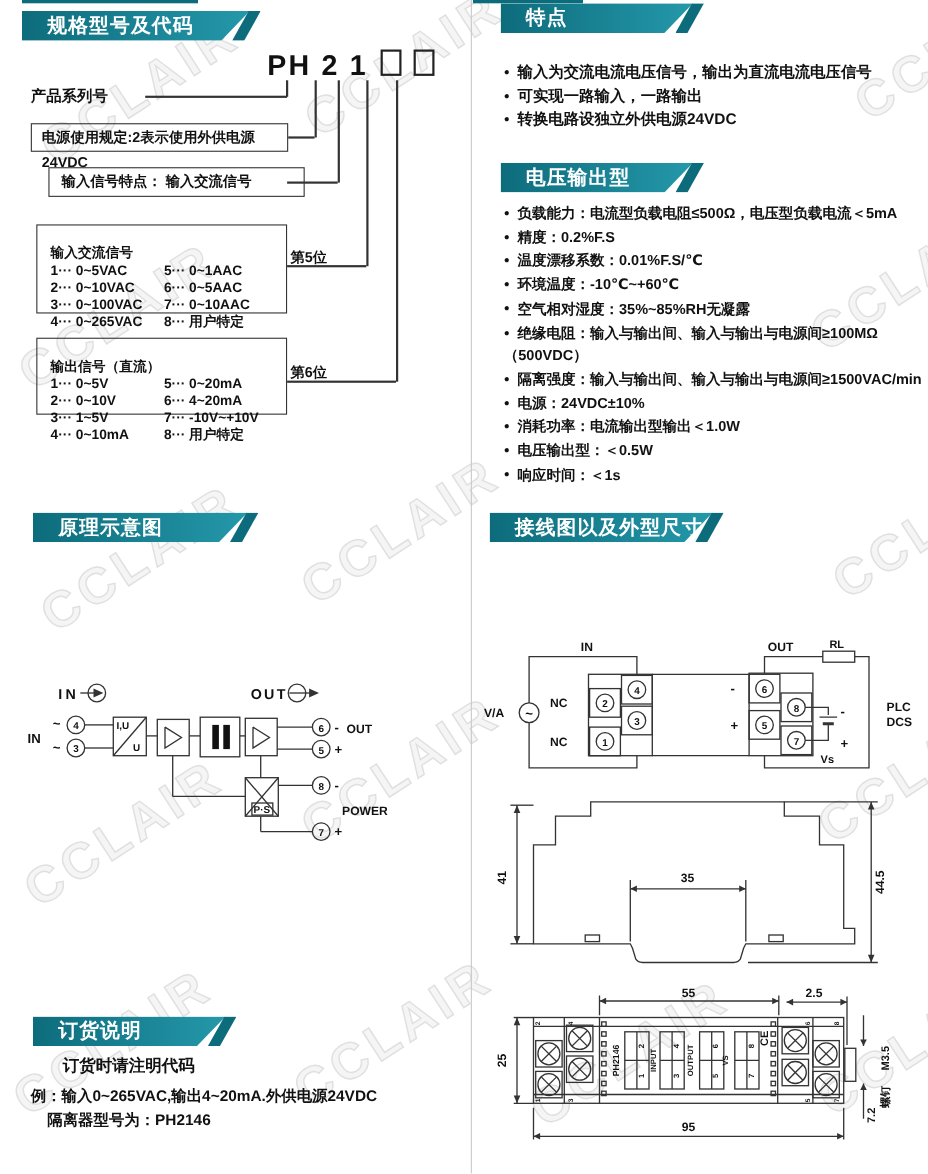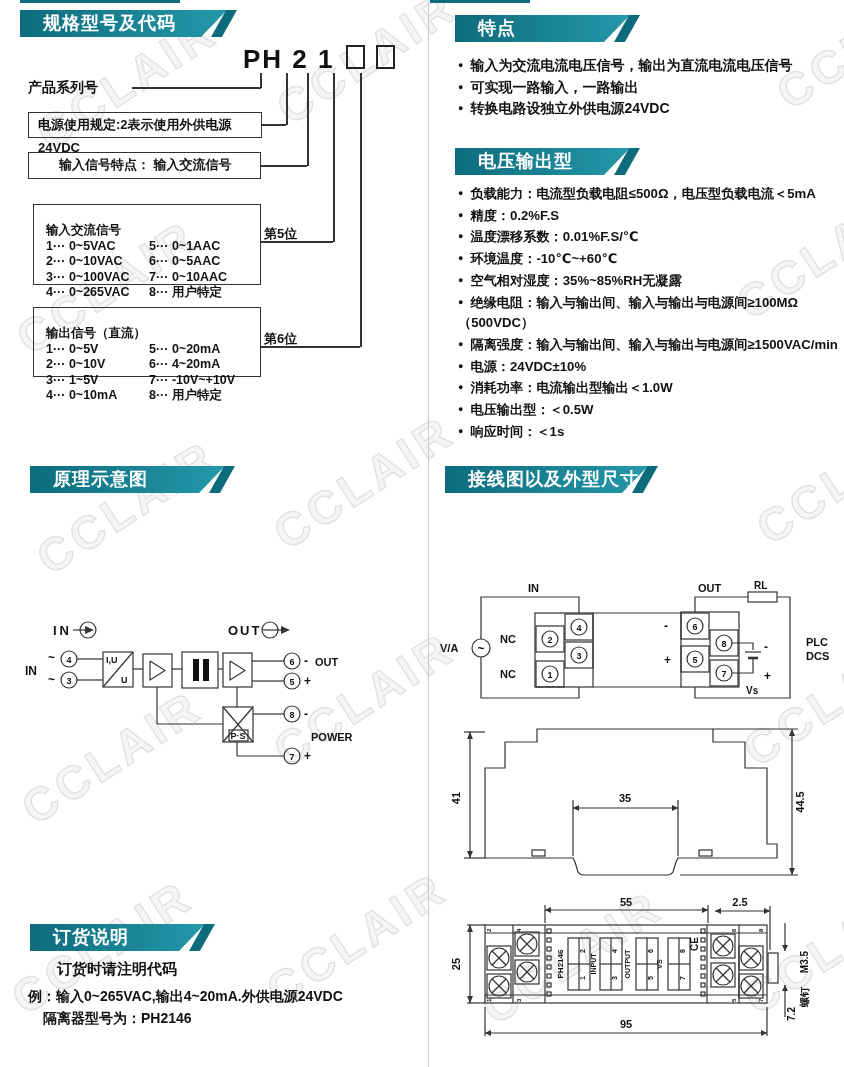--- a/index.html
+++ b/index.html
@@ -78,21 +78,21 @@
   <div class="model"><span>PH 2 1</span><span class="dbox"></span><span class="dbox"></span></div>
 
   <div class="lbl" style="left:28px;top:79px;font-size:14px">产品系列号</div>
   <div class="hl" style="left:132px;top:87px;width:129px"></div>
   <div class="vl" style="left:260px;top:73px;height:15px"></div>
 
   <div class="box" style="left:28px;top:112px;width:234px;height:26px;font-size:13px;line-height:23px;padding-left:9px">电源使用规定:2表示使用外供电源24VDC</div>
   <div class="hl" style="left:262px;top:124px;width:24px"></div>
   <div class="vl" style="left:286px;top:73px;height:52px"></div>
 
-  <div class="box" style="left:28px;top:152px;width:233px;height:27px;font-size:13px;line-height:24px;padding-left:30px">输入信号特点： 输入交流信号</div>
+  <div class="box" style="left:44px;top:152px;width:233px;height:27px;font-size:13px;line-height:24px;padding-left:11px">输入信号特点： 输入交流信号</div>
   <div class="hl" style="left:261px;top:165px;width:46px"></div>
   <div class="vl" style="left:307px;top:73px;height:93px"></div>
 
   <div class="box opt" style="left:33px;top:204px;width:228px;height:81px">
     <div>输入交流信号</div>
     <div class="row">
         <span class="c1">1··· 0~5VAC</span>
         <span>5··· 0~1AAC</span>
       </div>
     <div class="row">
@@ -128,21 +128,21 @@
       </div>
     <div class="row">
         <span class="c1">4··· 0~10mA</span>
         <span>8··· 用户特定</span>
       </div>
   </div>
   <div class="lbl" style="left:264px;top:330px;font-size:13px">第6位</div>
   <div class="hl" style="left:261px;top:346px;width:99px"></div>
   <div class="vl" style="left:360px;top:73px;height:274px"></div>
 
-  <div class="hdr" style="left:455px;top:15px;width:185px">
+  <div class="hdr" style="left:455px;top:3px;width:185px">
     <div class="bar"></div>
     <div class="tip"></div>
     <div class="t">特点</div>
   </div>
   <div class="list feat" style="left:458px;top:55px;width:380px">
     <div class="it">输入为交流电流电压信号，输出为直流电流电压信号</div>
     <div class="it">可实现一路输入，一路输出</div>
     <div class="it">转换电路设独立外供电源24VDC</div>
   </div>
 

